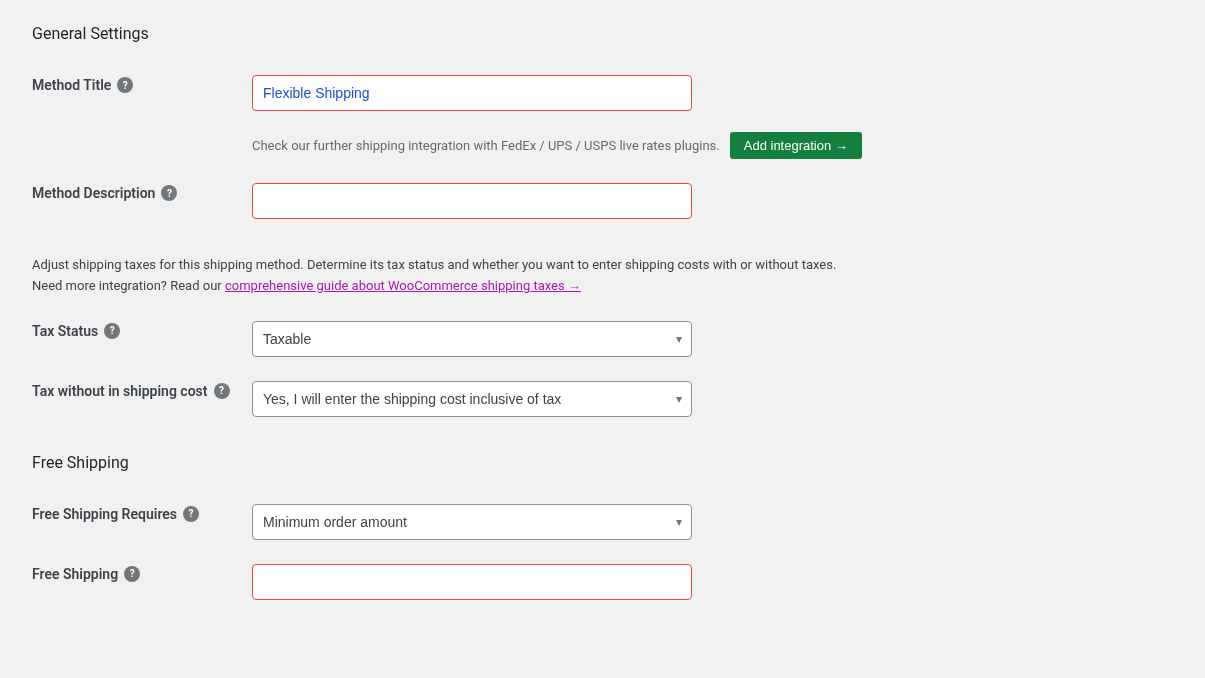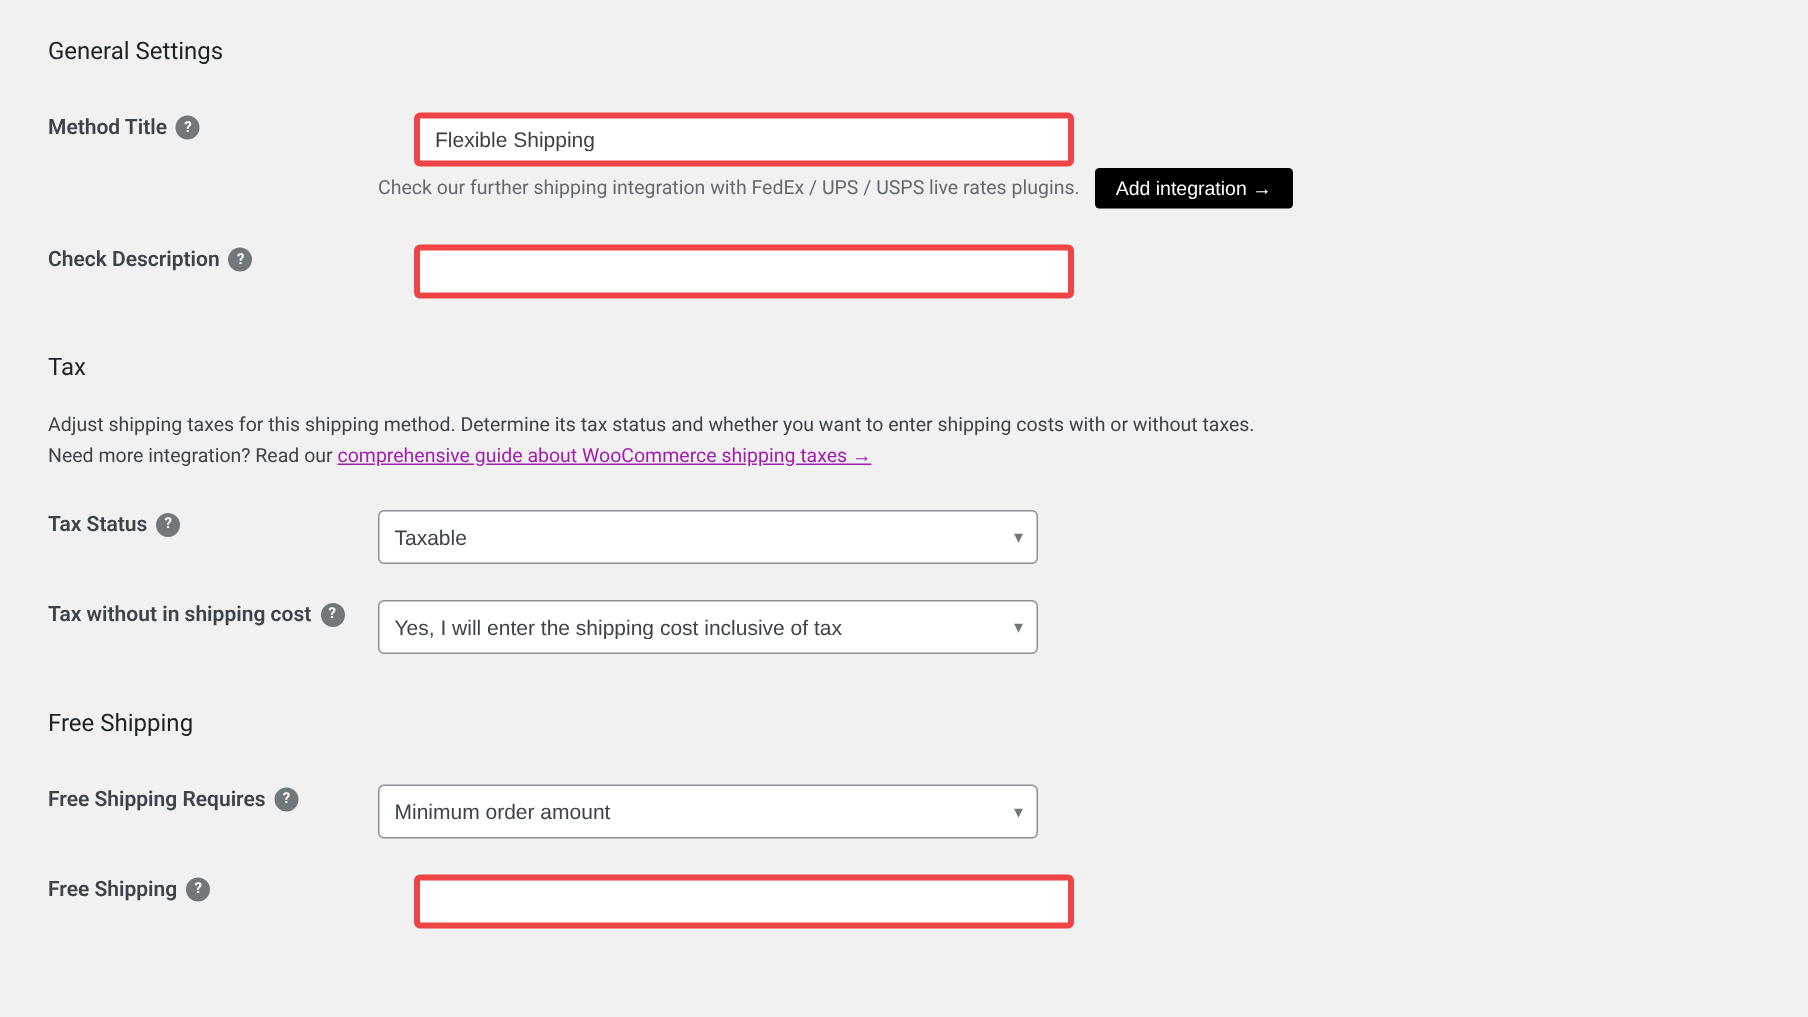--- a/index.html
+++ b/index.html
@@ -51,27 +51,26 @@
       color: #fff;
       font-size: 10px;
       font-weight: 700;
       cursor: pointer;
       flex-shrink: 0;
     }
     .form-control {
       width: 440px;
       height: 36px;
       padding: 6px 10px;
-      border: 4px solid #ef4444;
+      border: 1px solid #ef4444;
       border-radius: 4px;
       background: #fff;
       font-size: 14px;
-      color: #404040;
+      color: #1d4ed8;
       outline: none;
-      margin-left: 24px;
     }
     .select-wrapper {
       position: relative;
       width: 440px;
       border-radius: 12px;
     }
     .select-wrapper select {
       width: 100%;
       height: 36px;
       padding: 6px 32px 6px 10px;
@@ -88,30 +87,30 @@
     .select-arrow {
       position: absolute;
       right: 10px;
       top: 50%;
       transform: translateY(-50%);
       pointer-events: none;
       color: #72777c;
       font-size: 12px;
     }
     .integration-note {
-      margin-top: 1px;
+      margin-top: 21px;
       font-size: 13px;
       color: #646970;
       display: flex;
       align-items: center;
       gap: 10px;
       flex-wrap: wrap;
     }
     .add-integration-btn {
-      background: #000000;
+      background: #15803d;
       color: #fff;
       border: none;
       border-radius: 3px;
       padding: 6px 14px;
       font-size: 13px;
       font-weight: 500;
       cursor: pointer;
       white-space: nowrap;
     }
     .tax-section {
@@ -153,33 +152,32 @@
         <div class="integration-note">
           <span>Check our further shipping integration with FedEx / UPS / USPS live rates plugins.</span>
           <button class="add-integration-btn">Add integration →</button>
         </div>
       </td>
     </tr>
 
     <tr>
       <td class="label-cell">
         <label>
-          <span>Check Description</span>
+          <span>Method Description</span>
           <span class="help-icon">?</span>
         </label>
       </td>
       <td>
         <input type="text" class="form-control" value="" style="">
       </td>
     </tr>
   </tbody>
     </table>
 
   <div class="tax-section">
-    <div class="section-title">Tax</div>
     <div class="tax-description">
       <span>Adjust shipping taxes for this shipping method. Determine its tax status and whether you want to enter shipping costs with or without taxes.</span><br>
       <span>Need more integration? Read our</span>
       <a href="#">comprehensive guide about WooCommerce shipping taxes →</a>
     </div>
   </div>
 
   <table class="form-table">
     <tbody>
         <tr>

